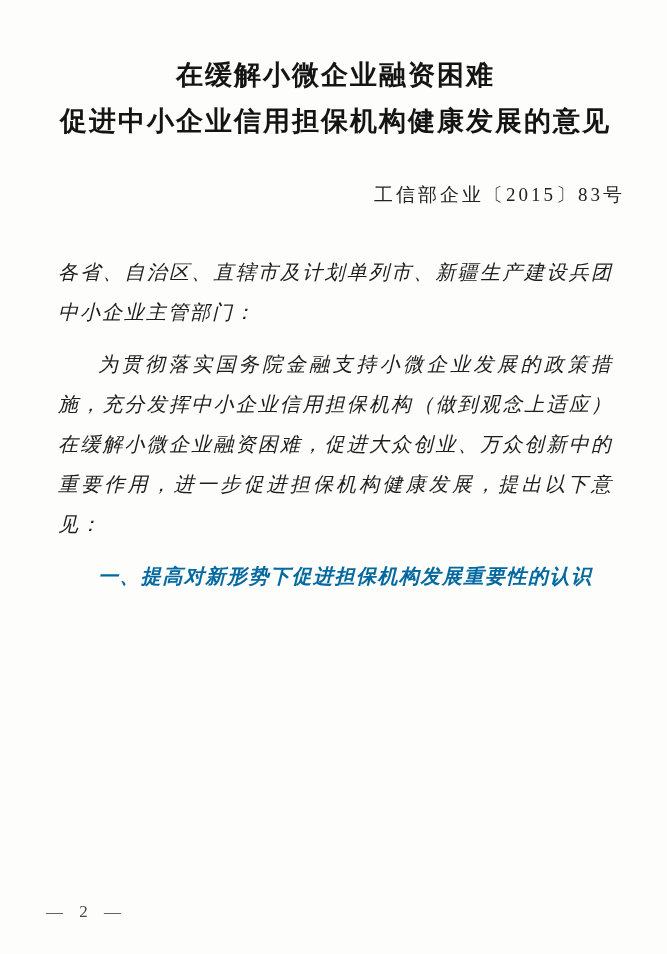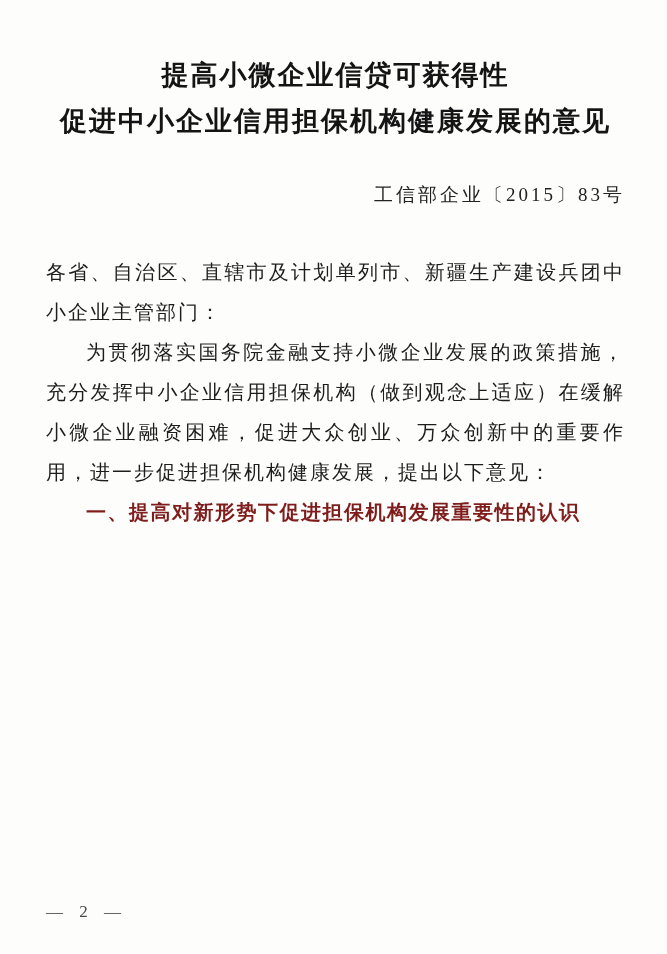--- a/index.html
+++ b/index.html
@@ -36,48 +36,49 @@
     color: #222;
   }
   .doc-body {
     margin-top: 44px;
     font-size: 20px;
     line-height: 40px;
     letter-spacing: 2px;
     text-align: justify;
   }
   .block {
-    margin: 0;
+    margin: 12px;
     text-indent: 2em;
+    font-style: italic;
   }
   .block-salutation {
     text-indent: 0;
   }
   .block-heading {
     font-family: "Liberation Sans", "DejaVu Sans", sans-serif;
     font-weight: bold;
-    color: #7f1d1d;
+    color: #0369a1;
     letter-spacing: 1.5px;
   }
   .page-number {
     position: absolute;
     left: 46px;
     bottom: 32px;
     font-size: 17px;
     letter-spacing: 6px;
     color: #4a4a4a;
   }
 </style>
 </head>
 <body>
 
 <div class="page">
 
   <h1 class="doc-title">
-    <span>提高小微企业信贷可获得性</span><br>
+    <span>在缓解小微企业融资困难</span><br>
     <span>促进中小企业信用担保机构健康发展的意见</span>
   </h1>
 
   <div class="doc-number">工信部企业〔2015〕83号</div>
 
   <div class="doc-body">
       <p class="block block-salutation">各省、自治区、直辖市及计划单列市、新疆生产建设兵团中小企业主管部门：</p>
       <p class="block block-paragraph">为贯彻落实国务院金融支持小微企业发展的政策措施，充分发挥中小企业信用担保机构（做到观念上适应）在缓解小微企业融资困难，促进大众创业、万众创新中的重要作用，进一步促进担保机构健康发展，提出以下意见：</p>
       <p class="block block-heading">一、提高对新形势下促进担保机构发展重要性的认识</p>
     </div>

